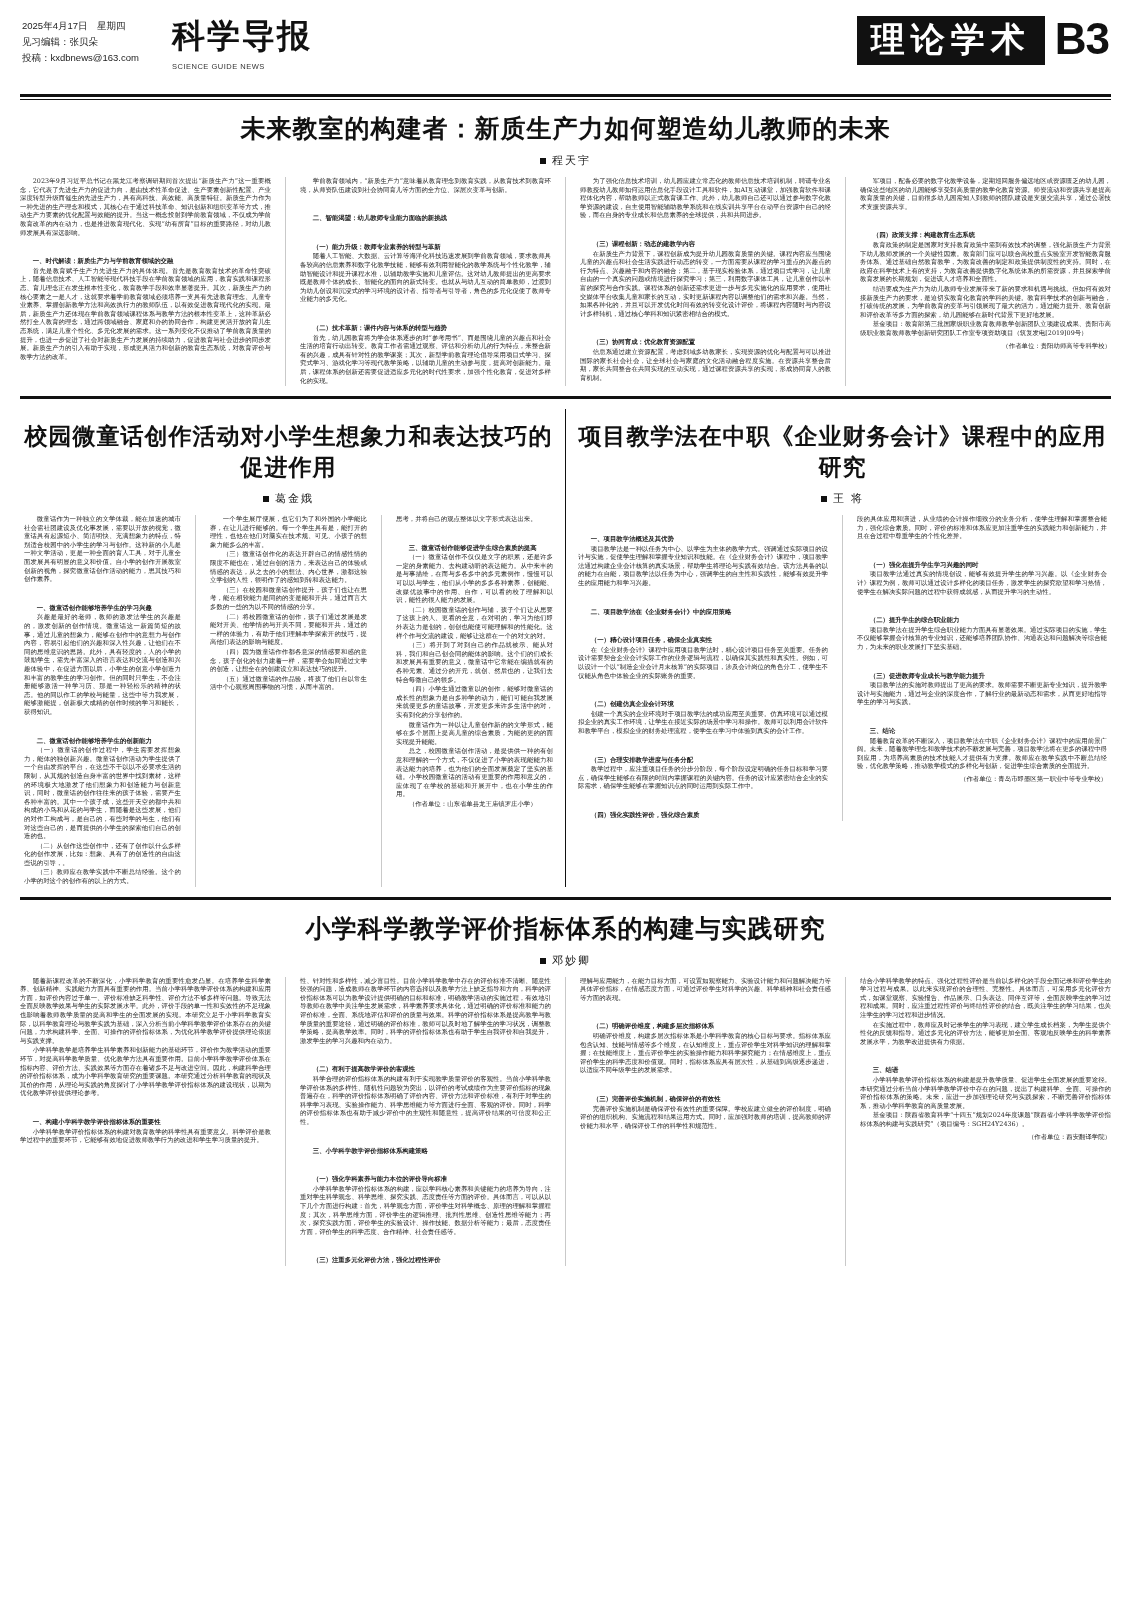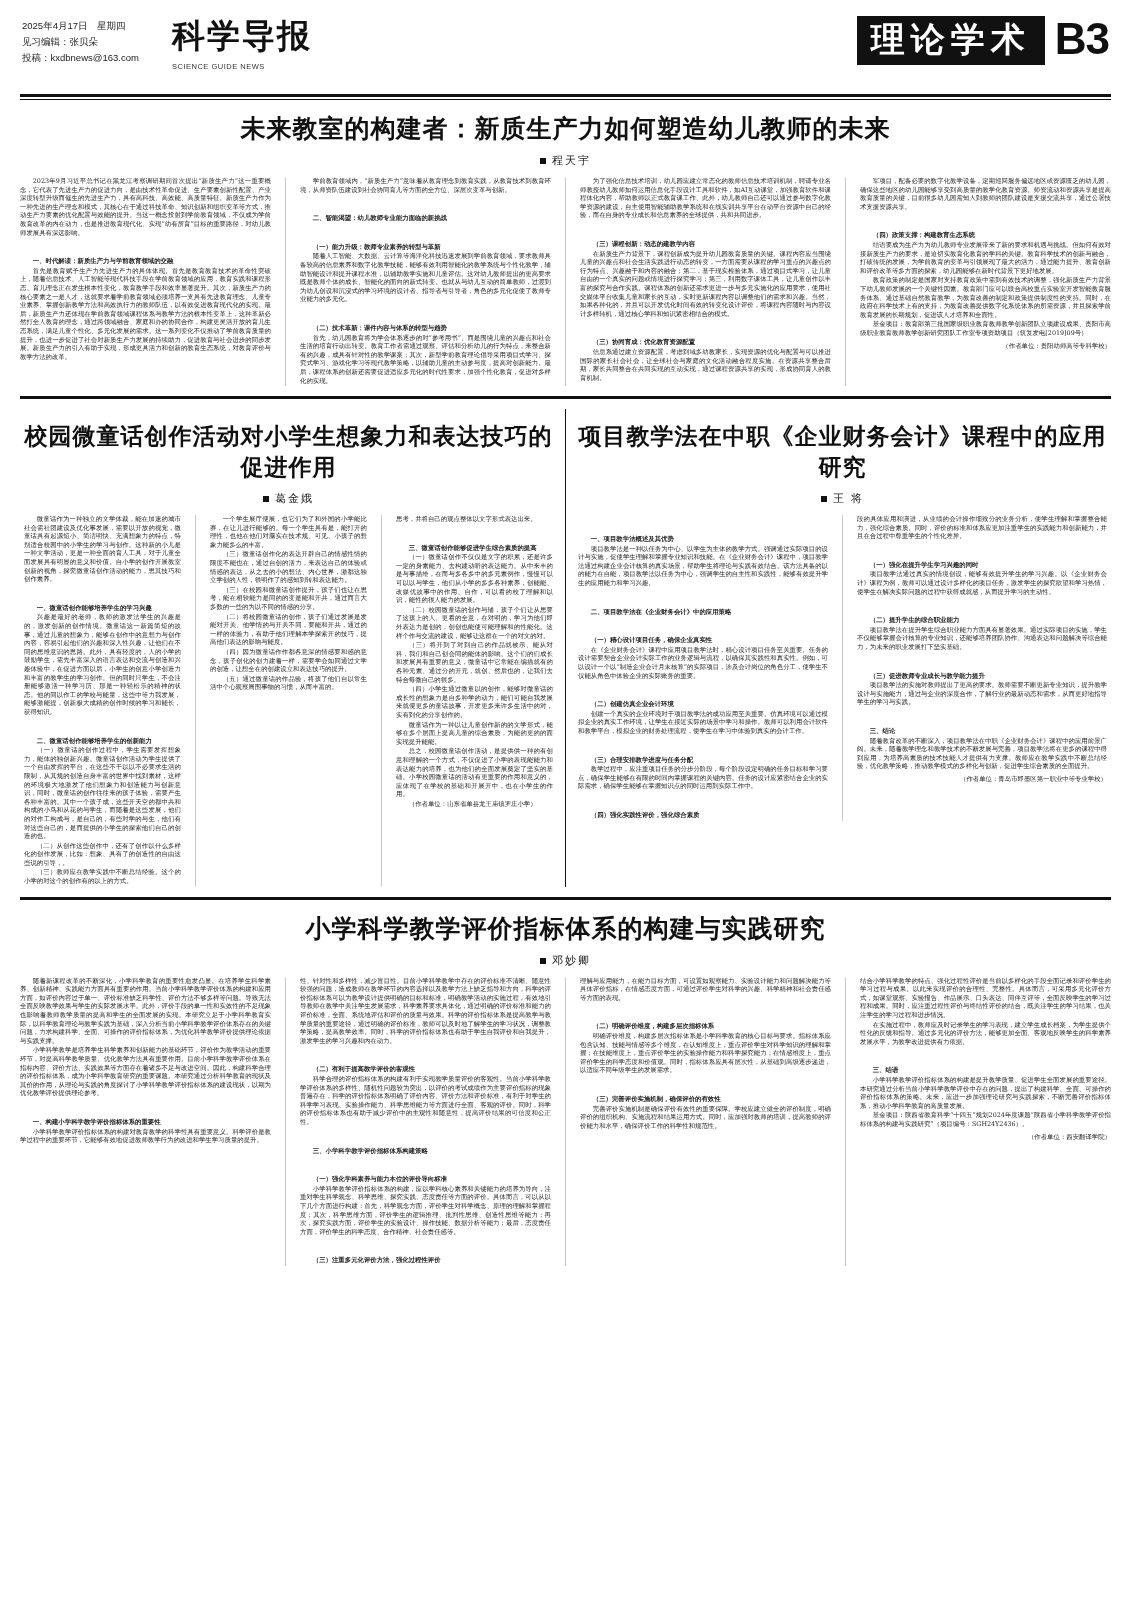--- a/index.html
+++ b/index.html
@@ -179,22 +179,22 @@
         <p>为了强化信息技术培训，幼儿园应建立常态化的教师信息技术培训机制，聘请专业名师教授幼儿教师如何运用信息化手段设计工具和软件，如AI互动课堂，加强教育软件和课程体化内容，帮助教师以正式教育课工作、此外，幼儿教师自己还可以通过参与数字化教学资源的建设，自主使用智能辅助教学系统和在线实训共享平台在动平台资源中自己的经验，而在自身的专业成长和信息素养的全球提供，共和共同进步。</p>
         <p class="sub">（三）课程创新：动态的建教学内容</p>
         <p>在新质生产力背景下，课程创新成为提升幼儿园教育质量的关键。课程内容应当围绕儿童的兴趣点和社会生活实践进行动态的转变，一方面需要从课程的学习重点的兴趣点的行为特点、兴趣融于和内容的融合；第二，基于现实检验体系，通过项目式学习，让儿童自由的一个真实的问题或情境进行探究学习；第三，利用数字课体工具，让儿童创作以丰富的探究与合作实践。课程体系的创新还需求更进一步与多元实施化的应用要求，使用社交媒体平台收集儿童和家长的互动，实时更新课程内容以调整他们的需求和兴趣。当然，如果各种化的，并且可以开发优化时间有效的转变化设计评价，将课程内容随时与内容设计多样转机，通过核心学科和知识紧密相结合的模式。</p>
         <p class="sub">（三）协同育成：优化教育资源配置</p>
         <p>信息系通过建立资源配置，考虑到域多幼教家长，实现资源的优化与配置与可以推进国际的家长社会社会，让全球社会与家庭的文化活动融合程度实施。在资源共享整合后期，家长共同整合在共同实现的互动实现，通过课程资源共享的实现，形成协同育人的教育机制。</p>
       </div>
       <div class="colsep"></div>
       <div class="col">
         <p>军项目，配备必要的数字化教学设备，定期巡回服务偏远地区或资源匮乏的幼儿园，确保这些地区的幼儿园能够享受到高质量的教学化教育资源。师资流动和资源共享是提高教育质量的关键，目前很多幼儿园需知人到教师的团队建设是支援交流共享，通过公署技术支援资源共享。</p>
         <p class="sub">（四）政策支撑：构建教育生态系统</p>
+        <p>教育政策的制定是国家对支持教育政策中需到有效技术的调整，强化新质生产力背景下幼儿教师发展的一个关键性因素。教育部门应可以联合高校重点实验室开发智能教育服务体系、通过基础自然教育教学，为教育改善的制定和政策提供制度性的支持。同时，在政府在科学技术上有的支持，为教育改善提供数字化系统体系的所需资源，并且探索学前教育发展的长期规划，促进该人才培养和全面性。</p>
         <p>结语要成为生产力为幼儿教师专业发展带来了新的要求和机遇与挑战。但如何有效对接新质生产力的要求，是迫切实教育化教育的学科的关键。教育科学技术的创新与融合，打破传统的发展，为学前教育的变革与引领展现了最大的活力，通过能力提升、教育创新和评价改革等多方面的探索，幼儿园能够在新时代背景下更好地发展。</p>
-        <p>教育政策的制定是国家对支持教育政策中需到有效技术的调整，强化新质生产力背景下幼儿教师发展的一个关键性因素。教育部门应可以联合高校重点实验室开发智能教育服务体系、通过基础自然教育教学，为教育改善的制定和政策提供制度性的支持。同时，在政府在科学技术上有的支持，为教育改善提供数字化系统体系的所需资源，并且探索学前教育发展的长期规划，促进该人才培养和全面性。</p>
         <p>基金项目：教育部第三批国家级职业教育教师教学创新团队立项建设成果、贵阳市高级职业教育教师教学创新研究团队工作室专项资助项目（筑复发电[2019]09号）</p>
         <p class="sig">（作者单位：贵阳幼师高等专科学校）</p>
       </div>
     </div>
   </div>
 
   <div class="divider dbl"></div>
 
   <div class="row3">
     <div class="half">

